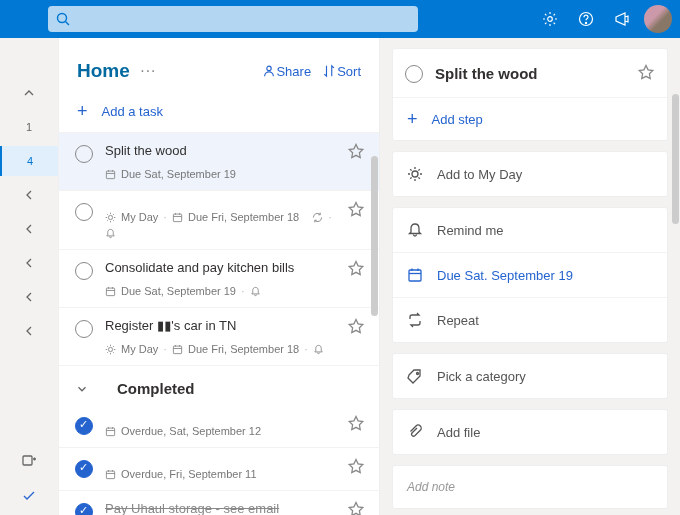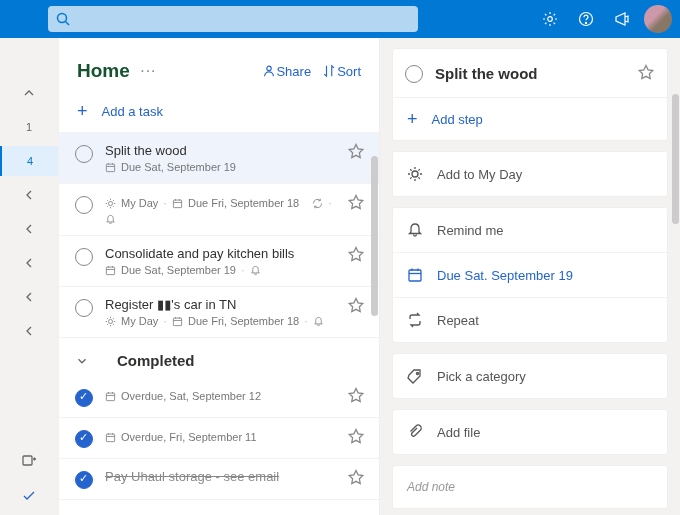--- a/index.html
+++ b/index.html
@@ -19,40 +19,40 @@
 .rail-item.active { color: #0078d4; background: #e1eefb; border-left: 2px solid #0078d4; }
 .rail-icon { width: 16px; height: 16px; stroke: currentColor; fill:none; stroke-width:1.3; }
 
 
 .main { position: absolute; left: 58px; top: 38px; right: 0; bottom: 0; display: flex; background: #faf9f8; }
 .tasks-panel { flex: 1 1 300px; background: #fff; border-right: 1px solid #eee; position: relative; padding: 0 0 0 0; overflow: hidden; border-left:1px solid #f0f0f0;}
 .details-panel { flex: 0 0 300px; background: #f3f2f1; display: flex; flex-direction: column; }
 
 
 .tasks-header { display: flex; align-items: center; padding: 22px 18px 10px 18px; }
-.tasks-title { color: #14532d; font-size: 19px; font-weight: 600; }
+.tasks-title { color: #0369a1; font-size: 19px; font-weight: 600; }
 .tasks-ellipsis { margin-left: 10px; color: #888; cursor: pointer; }
 .tasks-header-spacer { flex: 1; }
 .tasks-action { color: #2564cf; font-size: 13px; display: flex; align-items: center; cursor: pointer; margin-left: 12px; }
 
 
 .add-task { display: flex; align-items: center; padding: 10px 18px 12px 18px; color: #2564cf; font-size: 13px; gap: 14px; cursor: text; border-bottom: 1px solid #f3f2f1; }
 .plus { font-size: 18px; font-weight: 300; line-height: 1; }
 
 
 .task-list { overflow-y: auto; height: 408px; }
 .task-row { display: flex; align-items: flex-start; padding: 10px 14px 10px 16px; border-bottom: 1px solid #f3f2f1; gap: 12px; cursor: pointer; }
 .task-row.selected { background: #eef3fc; }
 .task-circle { width: 18px; height: 18px; border: 1px solid #888; border-radius: 50%; flex-shrink: 0; margin-top: 2px; }
 .task-circle.done { background: #2564cf; border-color: #2564cf; position: relative; }
 .task-circle.done::after { content: "✓"; color: #fff; font-size: 11px; position: absolute; top: 0px; left: 3px; }
 .task-body { flex: 1; min-width: 0; }
 .task-title { font-size: 13px; color: #323130; }
 .task-title.done { text-decoration: line-through; color: #888; }
-.task-meta { font-size: 11px; color: #777; margin-top: 3px; display: flex; align-items: center; gap: 5px; flex-wrap: wrap; }
+.task-meta { font-size: 11px; color: #777; margin-top: 10px; display: flex; align-items: center; gap: 5px; flex-wrap: wrap; }
 .task-meta .sep { color: #bbb; }
 .task-star { width: 18px; height: 18px; fill: none; stroke: #888; stroke-width: 1.3; flex-shrink: 0; cursor: pointer; }
 .meta-icon { width: 11px; height: 11px; stroke: #888; fill: none; stroke-width: 1.3; display:inline-block; vertical-align:-1px;}
 .section-header { display: flex; align-items: center; padding: 14px 18px 8px 16px; gap: 28px; cursor: pointer; }
 .section-title { font-weight: 600; font-size: 15px; color: #323130; }
 
 
 .scrollbar { position:absolute; right:1px; top:118px; width:7px; height:160px; background:#ccc; border-radius:4px;}
 
 

